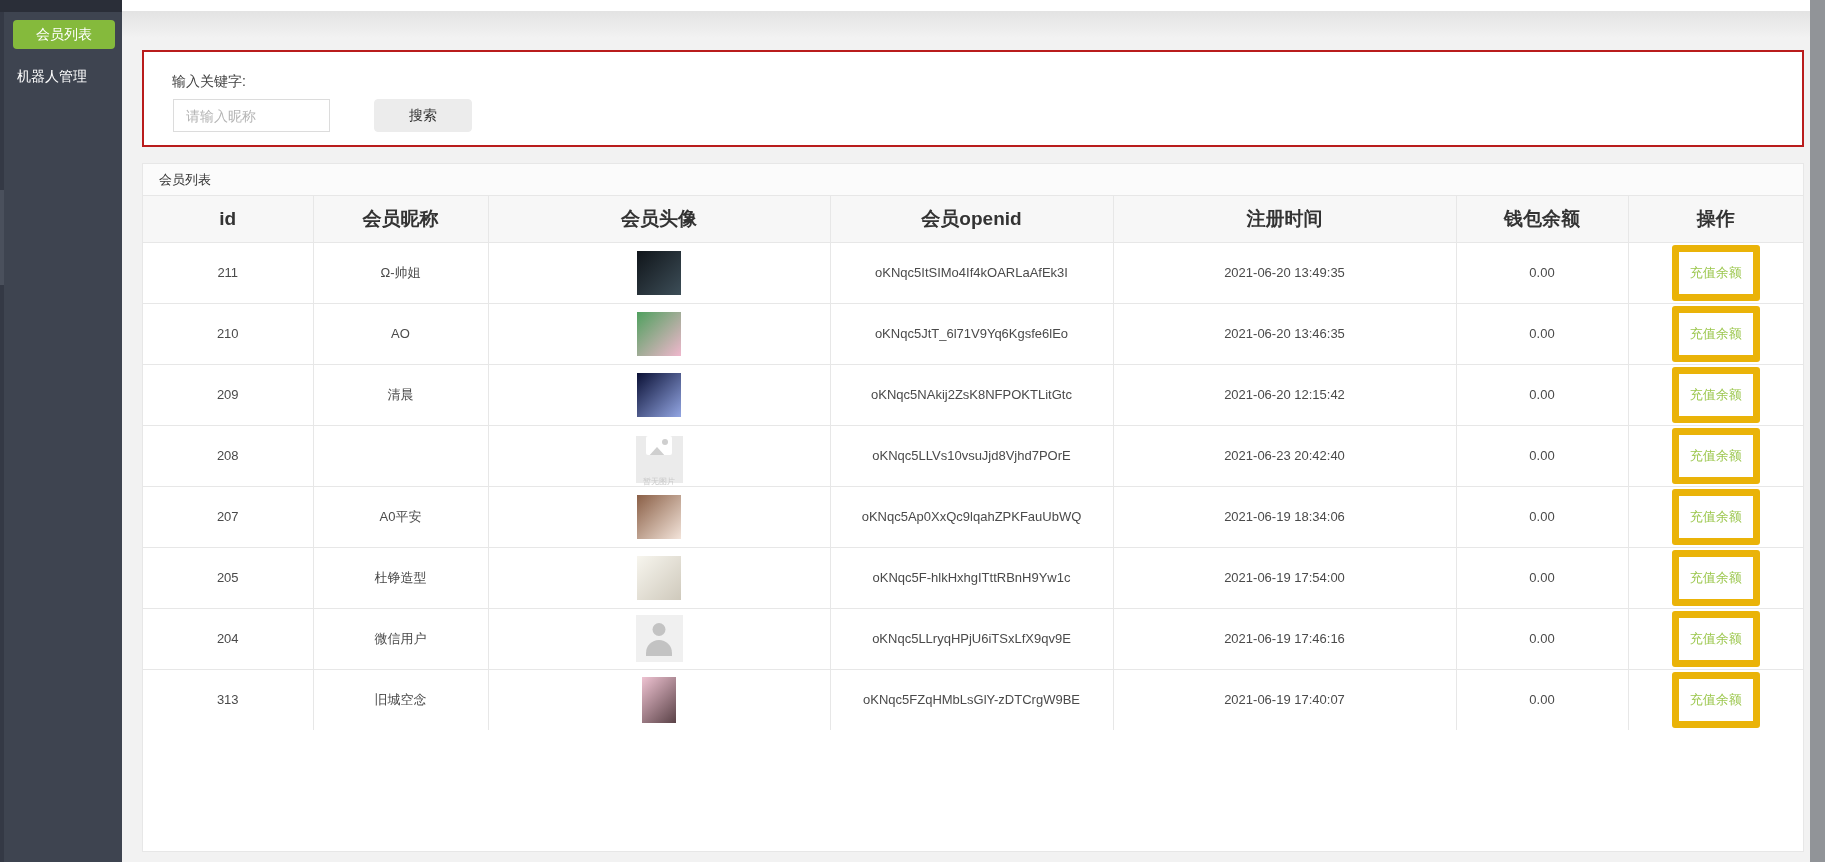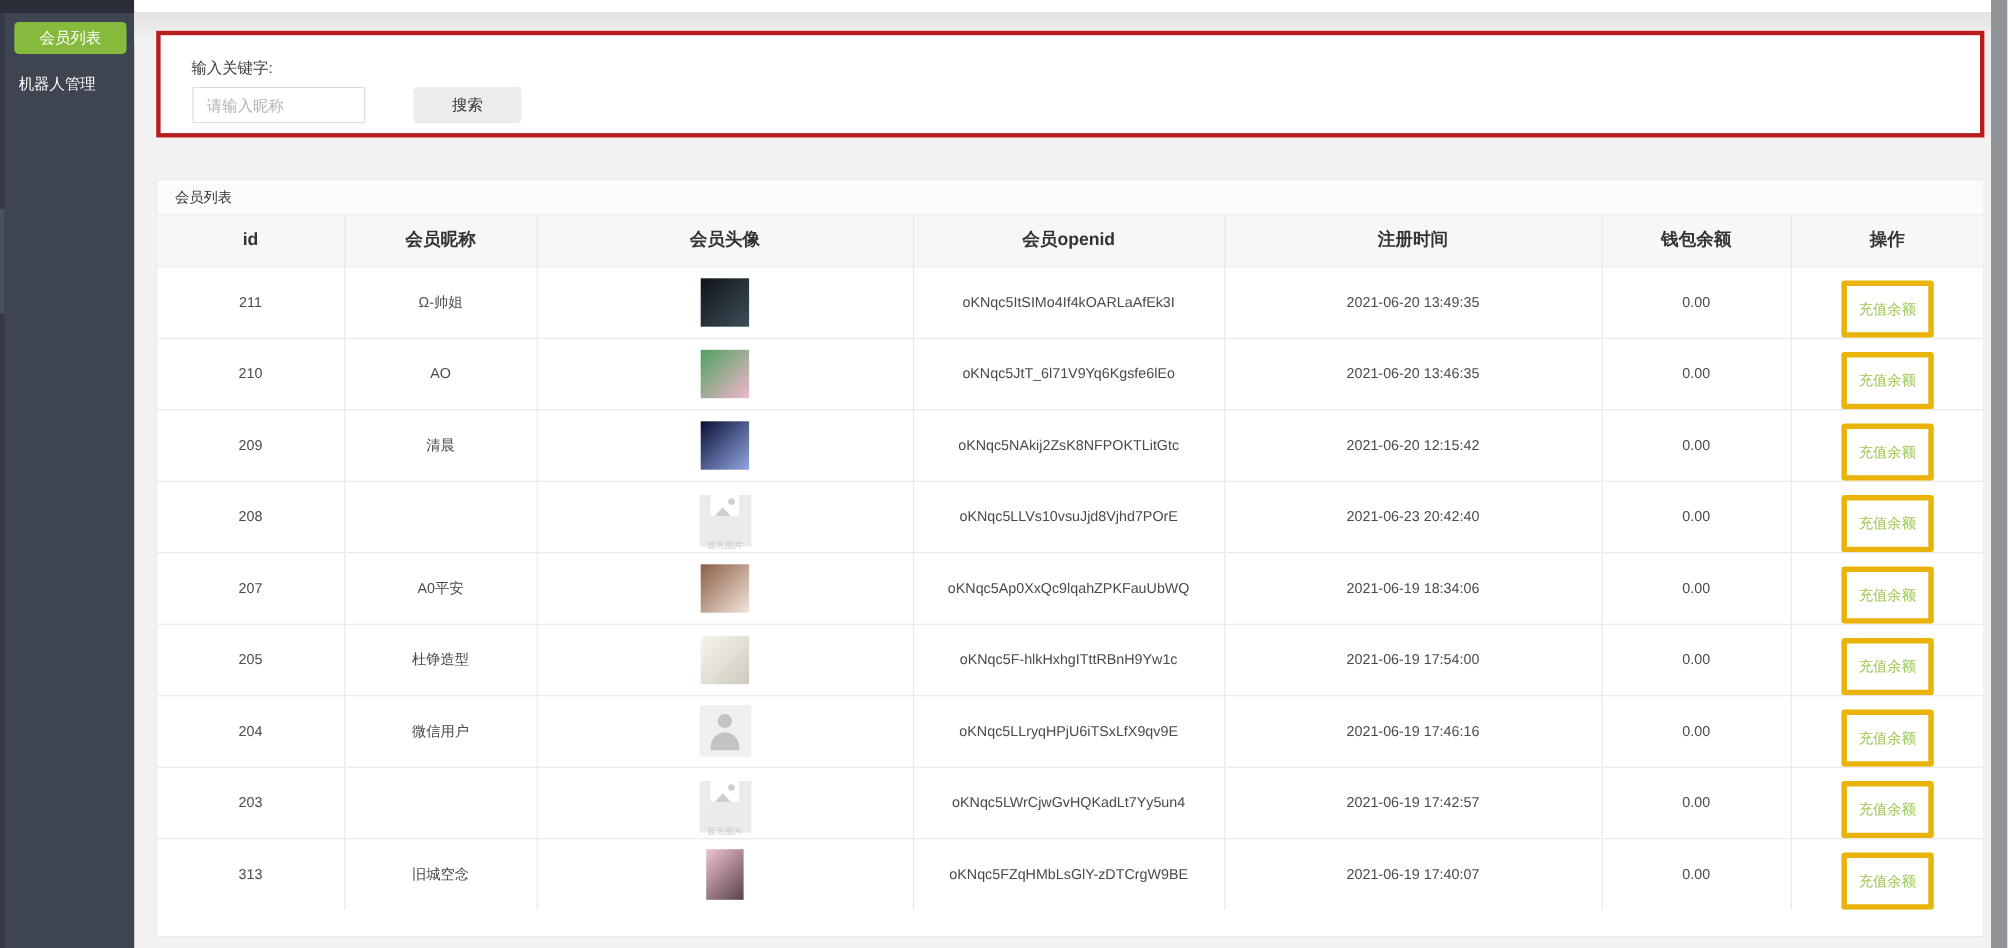--- a/index.html
+++ b/index.html
@@ -29,22 +29,22 @@
   }
 
   
   .topbar { position: absolute; left: 122px; top: 0; width: 1688px; height: 11px; background: #ffffff; }
   .topshadow { position: absolute; left: 122px; top: 11px; width: 1688px; height: 27px;
     background: linear-gradient(#e3e3e3, #f2f2f2); }
   .v-scrollbar { position: absolute; left: 1810px; top: 0; width: 15px; height: 862px; background: #919498; }
 
   
   .search-panel {
-    position: absolute; left: 142px; top: 28px; width: 1662px; height: 97px;
-    background: #fff; border: 4px solid #b91c1c;
+    position: absolute; left: 142px; top: 50px; width: 1662px; height: 97px;
+    background: #fff; border: 2px solid #b91c1c;
   }
   .search-label { position: absolute; left: 28px; top: 21px; font-size: 14px; color: #404040; }
   .search-input {
     position: absolute; left: 29px; top: 47px; width: 157px; height: 33px;
     border: 1px solid #dcdcdc; background: #fff; font-size: 14px; color: #ec4899;
     padding: 0 12px; outline: none; font-family: inherit;
   }
   .search-input::placeholder { color: #b5b5b5; }
   .search-btn {
     position: absolute; left: 230px; top: 47px; width: 98px; height: 33px;
@@ -57,21 +57,21 @@
     position: absolute; left: 142px; top: 163px; width: 1662px; height: 689px;
     background: #fff; border: 1px solid #e7e7e7;
   }
   .panel-title {
     height: 32px; line-height: 31px; padding-left: 16px;
     font-size: 13px; color: #333; background: #fbfbfb;
     border-bottom: 1px solid #e7e7e7;
   }
   table.member-table { width: 100%; border-collapse: collapse; table-layout: fixed; }
   .member-table th {
-    height: 46px; background: #f7f7f7; font-size: 16px; font-weight: bold; color: #333;
+    height: 46px; background: #f7f7f7; font-size: 19px; font-weight: bold; color: #333;
     text-align: center; border-bottom: 1px solid #e7e7e7;
   }
   .member-table td {
     height: 61px; font-size: 13px; color: #4a4a4a; text-align: center;
     border-top: 1px solid #e7e7e7; overflow: hidden; white-space: nowrap;
   }
   .member-table th + th, .member-table td + td { border-left: 1px solid #e7e7e7; }
 
   
   .avatar { display: block; margin: 0 auto; width: 44px; height: 44px; }
@@ -96,22 +96,22 @@
     width: 13px; height: 13px; border-radius: 50%; background: #c3c3c3;
   }
   .avatar.silhouette::after {
     content: ''; position: absolute; top: 25px; left: 50%; transform: translateX(-50%);
     width: 26px; height: 16px; border-radius: 13px 13px 0 0; background: #c3c3c3;
   }
 
   
   .recharge-btn {
     display: inline-block; padding: 12px 11px; font-size: 13px;
-    border: 5px solid #eab308; color: #9cc74e; background: #fff;
-    border-radius: 3px; cursor: pointer; font-family: inherit; margin-top: 12px;
+    border: 7px solid #eab308; color: #9cc74e; background: #fff;
+    border-radius: 3px; cursor: pointer; font-family: inherit;
   }
 </style>
 </head>
 <body>
 
 <div class="sidebar">
   <div class="sidebar-top-strip"></div>
   <div class="side-scroll-track"></div>
   <div class="side-scroll-thumb"></div>
   <div class="menu-btn" style="background: rgb(133, 186, 60);">会员列表</div>
@@ -240,36 +240,20 @@
       <span class="avatar silhouette" style="width: 47px; height: 47px;"></span>
     </td>
     <td>oKNqc5LLryqHPjU6iTSxLfX9qv9E</td>
     <td>2021-06-19 17:46:16</td>
     <td>0.00</td>
     <td>
       <button class="recharge-btn">充值余额</button>
     </td>
   </tr>
         <tr>
-    <td>203</td>
-    <td></td>
-    <td>
-      <span class="avatar noimg" style="width: 47px; height: 47px;">
-              <span class="noimg-frame"></span>
-              <span class="noimg-label">暂无图片</span>
-            </span>
-    </td>
-    <td>oKNqc5LWrCjwGvHQKadLt7Yy5un4</td>
-    <td>2021-06-19 17:42:57</td>
-    <td>0.00</td>
-    <td>
-      <button class="recharge-btn">充值余额</button>
-    </td>
-  </tr>
-        <tr>
     <td>313</td>
     <td>旧城空念</td>
     <td>
       <span class="avatar" style="width: 34px; height: 46px; background: linear-gradient(135deg, rgb(239, 195, 210) 0%, rgb(90, 66, 71) 100%);"></span>
     </td>
     <td>oKNqc5FZqHMbLsGlY-zDTCrgW9BE</td>
     <td>2021-06-19 17:40:07</td>
     <td>0.00</td>
     <td>
       <button class="recharge-btn">充值余额</button>

